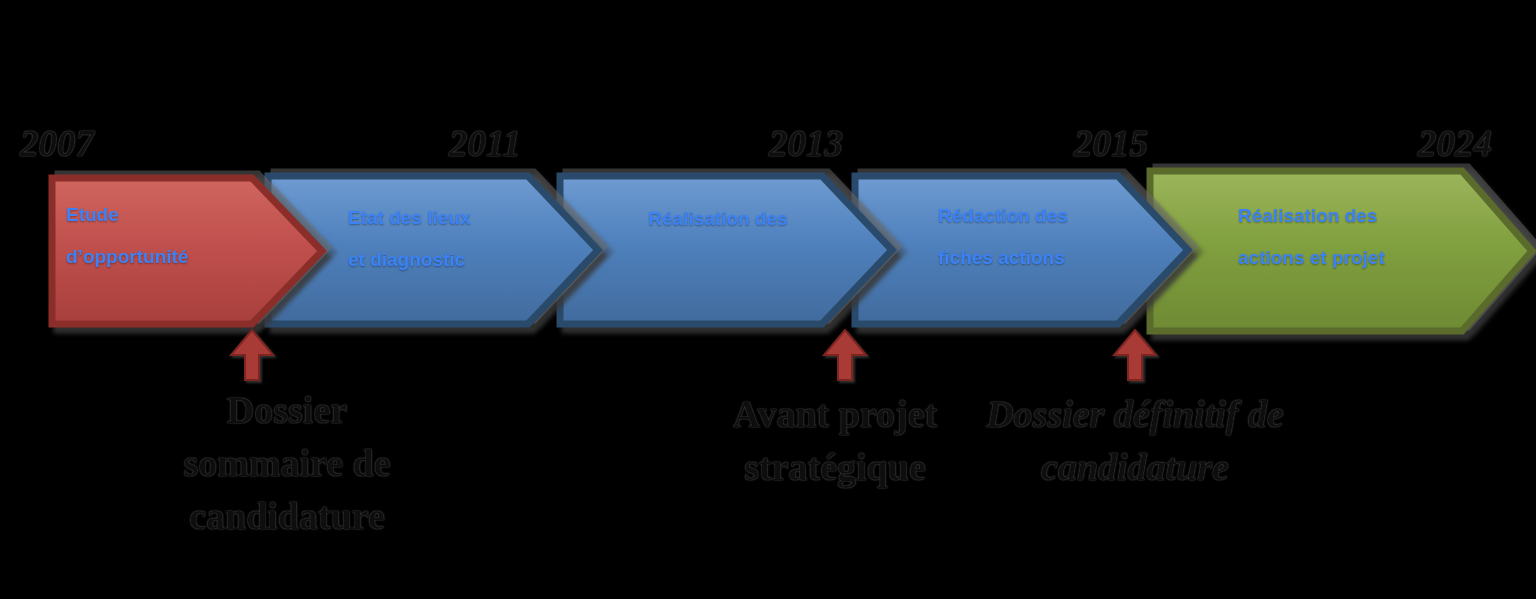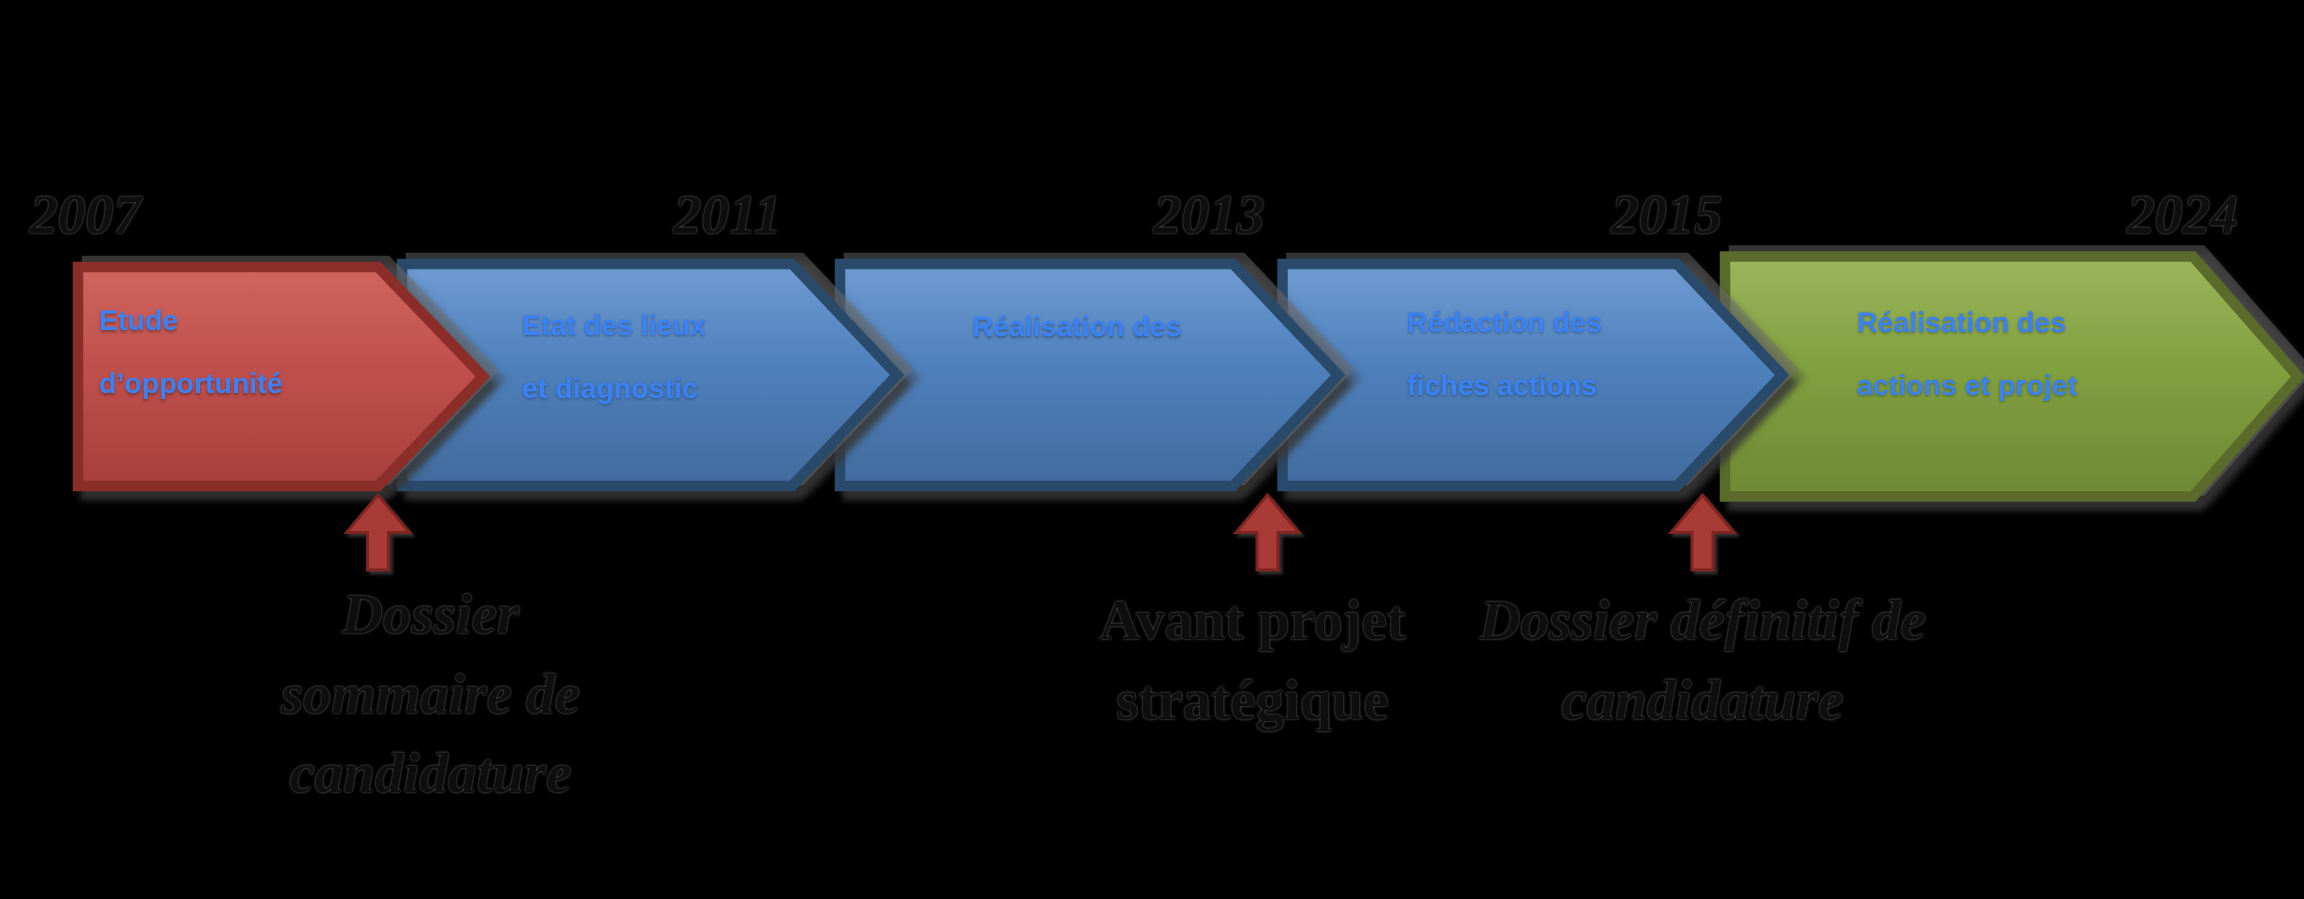--- a/index.html
+++ b/index.html
@@ -75,21 +75,21 @@
   </div>
   <div class="phase-label" style="left:938px;top:195px;">
     <div>Rédaction des</div>
     <div>fiches actions</div>
   </div>
   <div class="phase-label" style="left:1238px;top:195px;">
     <div>Réalisation des</div>
     <div>actions et projet</div>
   </div>
 
-  <div class="note" style="left:112px;top:384px;width:350px;font-style:italic;">
+  <div class="note" style="left:112px;top:384px;width:350px;">
     <div>Dossier</div>
     <div>sommaire de</div>
     <div>candidature</div>
   </div>
   <div class="note" style="left:660px;top:388px;width:350px;">
     <div>Avant projet</div>
     <div>stratégique</div>
   </div>
   <div class="note" style="left:940px;top:388px;width:390px;font-style:italic;">
     <div>Dossier définitif de</div>

